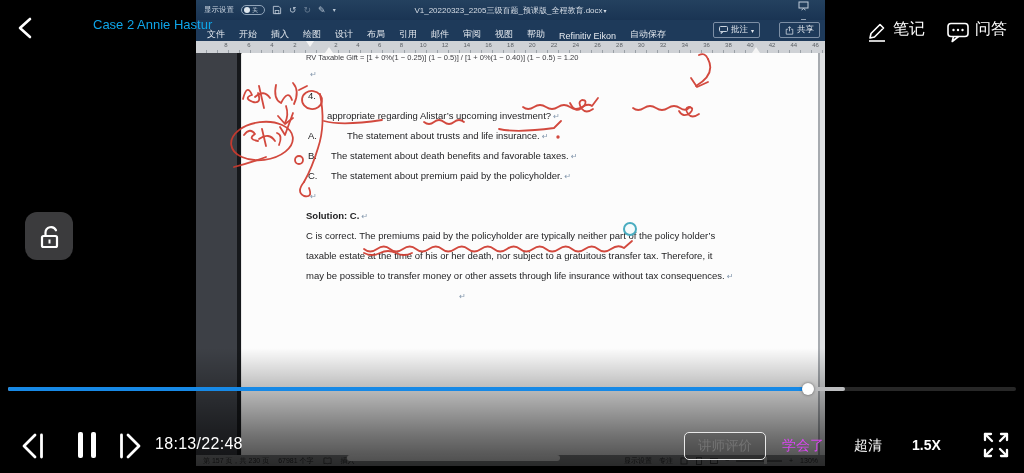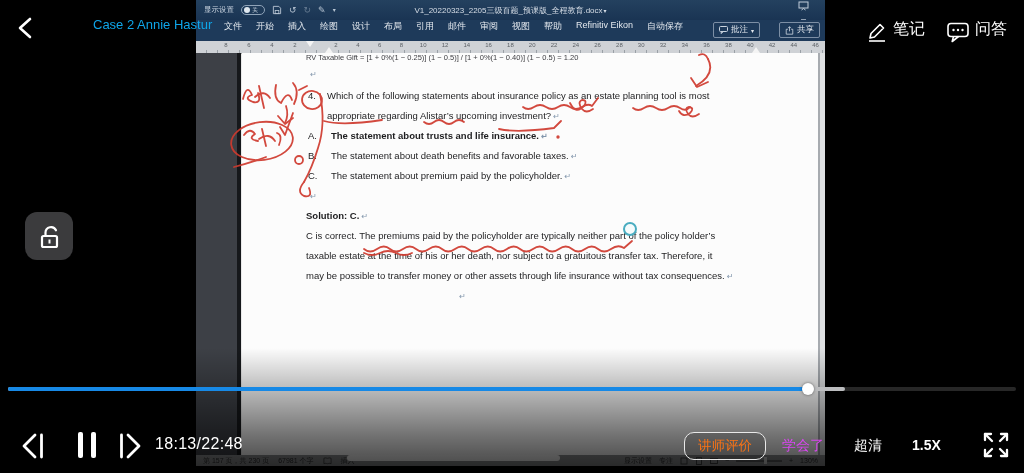--- a/index.html
+++ b/index.html
@@ -15,21 +15,21 @@
   .toggle{width:24px;height:10px;border:1px solid #8fa3b8;border-radius:6px;display:flex;
           align-items:center;gap:2px;padding:0 2px;box-sizing:border-box;}
   .toggle .knob{width:6px;height:6px;border-radius:50%;background:#dfe7ee;}
   .toggle .st{font-size:6px;color:#cdd8e3;}
   .doc-title{position:absolute;left:0;right:0;top:0;height:20px;display:flex;align-items:center;
              justify-content:center;gap:1px;color:#d6dde6;font-size:8px;pointer-events:none;}
   .tb-right{margin-left:auto;display:flex;align-items:center;gap:4px;flex-direction:column;}
   .login{background:#4c6379;color:#e9eff5;font-size:7.5px;padding:1px 6px;border-radius:2px;}
   .winbtn{font-size:9px;color:#cfd8e3;line-height:1;}
   .ribbon{position:absolute;left:0;top:20px;right:0;height:21px;background:#1e3a5a;
-          display:flex;align-items:flex-start;padding-left:21px;color:#e3e8ee;font-size:9px;}
+          display:flex;align-items:flex-end;padding-left:4px;color:#e3e8ee;font-size:9px;}
   .rtab{padding:0 7px;white-space:nowrap;}
   .ribbon-right{position:absolute;right:5px;top:22px;display:flex;gap:19px;align-items:center;}
   .rbtn{display:flex;align-items:center;gap:3px;border:1px solid #7d8fa5;border-radius:2px;
         padding:1px 5px;color:#e3e8ee;font-size:8.5px;}
   .ruler{position:absolute;left:0;top:41px;right:0;height:12px;background:#cfd2d6;
          border-bottom:1px solid #a8a8a8;
          background-image:repeating-linear-gradient(90deg,transparent 0 10px,#9aa0a6 10px 11px);
          background-size:100% 3px;background-position:0 9px;background-repeat:no-repeat;}
   .rnum{position:absolute;top:1px;font-size:6px;color:#5a5f64;transform:translateX(-50%);}
   .imark{position:absolute;width:0;height:0;}
@@ -54,22 +54,22 @@
            background:#fff;z-index:4;}
   
   .shade{position:absolute;left:0;right:0;bottom:0;height:125px;z-index:5;pointer-events:none;
          background:linear-gradient(rgba(0,0,0,0),rgba(0,0,0,0.55) 70%,rgba(0,0,0,0.75));}
   .ov{z-index:10;}
   .ptitle{left:56px;top:17px;color:#0ea5e9;font-size:13px;white-space:nowrap;margin-left:37px;}
   .toplabel{color:#fff;font-size:16px;}
   .lockbtn{left:25px;top:212px;width:48px;height:48px;border-radius:12px;background:rgba(62,62,64,0.95);
            display:flex;align-items:center;justify-content:center;}
   .time{left:155px;top:435px;color:#fff;font-size:16px;letter-spacing:0.3px;}
-  .review{left:684px;top:432px;width:80px;height:26px;border:1.5px solid #e9e9e9;border-radius:10px;
-          color:#f97316;font-size:13.5px;display:flex;align-items:center;justify-content:center;
+  .review{left:684px;top:432px;width:80px;height:26px;border:1.5px solid #e9e9e9;border-radius:5px;
+          color:#737373;font-size:13.5px;display:flex;align-items:center;justify-content:center;
           background:rgba(40,40,40,0.25);}
   .blabel{color:#fff;font-size:14px;top:437px;}
   .track{position:absolute;left:8px;top:387px;width:1008px;height:4px;background:#272727;
          border-radius:2px;z-index:10;}
   .buffered{position:absolute;left:0;top:0;height:4px;background:#bcbdbf;border-radius:2px;}
   .played{position:absolute;left:0;top:0;height:4px;border-radius:2px;}
   .handle{position:absolute;top:-4px;width:12px;height:12px;border-radius:50%;background:#fff;
           transform:translateX(-6px);box-shadow:0 0 3px rgba(0,0,0,.5);}
 </style>
 </head>
@@ -185,27 +185,26 @@
     <div class="gutter"></div>
     <div class="pageedge"></div>
     <div class="page"></div>
     <div class="groove"></div>
     <div class="rside"></div>
 
     <div class="dline formula" style="left:110px;top:53px;">RV Taxable Gift = [1 + 0%(1 − 0.25)] (1 − 0.5)] / [1 + 0%(1 − 0.40)] (1 − 0.5) = 1.20</div>
     <div class="dline" style="left:112px;top:68px;"><span class="mk">↵</span></div>
 
     <div class="dline" style="left:112px;top:90px;">4.</div>
-    <div class="dline" style="left:131px;top:90px;">Which of the following statements about insurance policy as an estate planning tool is most</div>
     <div class="dline" style="left:131px;top:110px;">
       <span>appropriate regarding Alistar’s upcoming investment?</span><span class="mk">↵</span>
     </div>
 
     <div class="dline" style="left:112px;top:130px;">A.</div>
-    <div class="dline" style="left:135px;top:130px;font-weight:bold;">
+    <div class="dline" style="left:151px;top:130px;">
       <span>The statement about trusts and life insurance.</span><span class="mk">↵</span>
     </div>
     <div class="dline" style="left:112px;top:150px;">B.</div>
     <div class="dline" style="left:135px;top:150px;">
       <span>The statement about death benefits and favorable taxes.</span><span class="mk">↵</span>
     </div>
     <div class="dline" style="left:112px;top:170px;">C.</div>
     <div class="dline" style="left:135px;top:170px;">
       <span>The statement about premium paid by the policyholder.</span><span class="mk">↵</span>
     </div>

